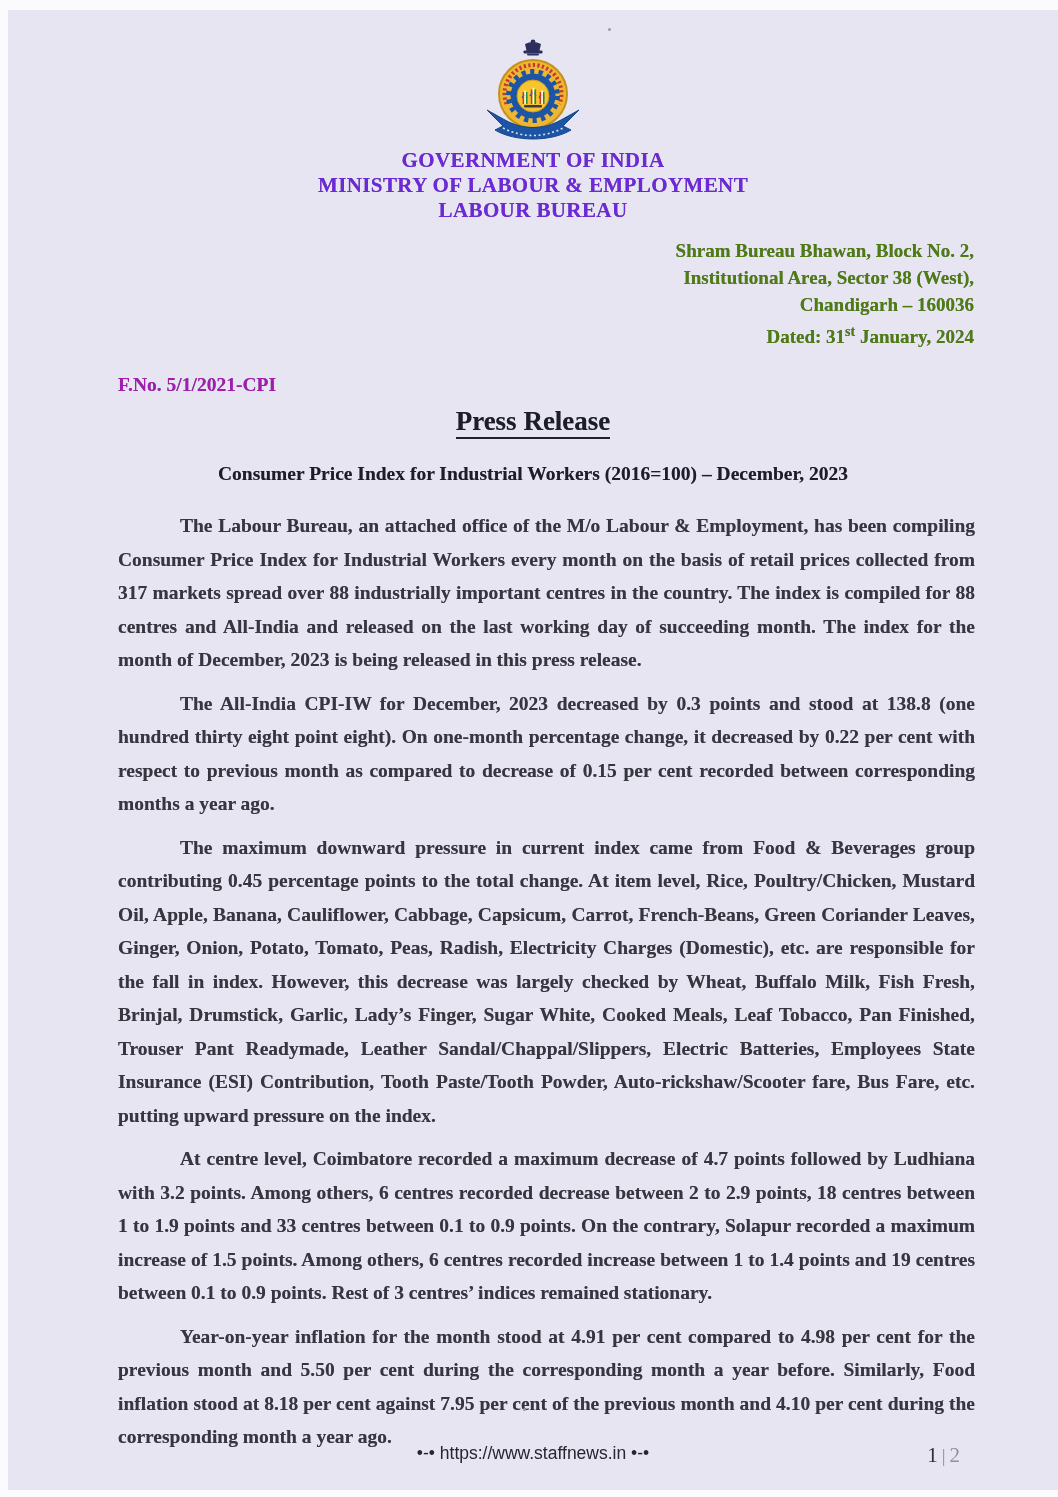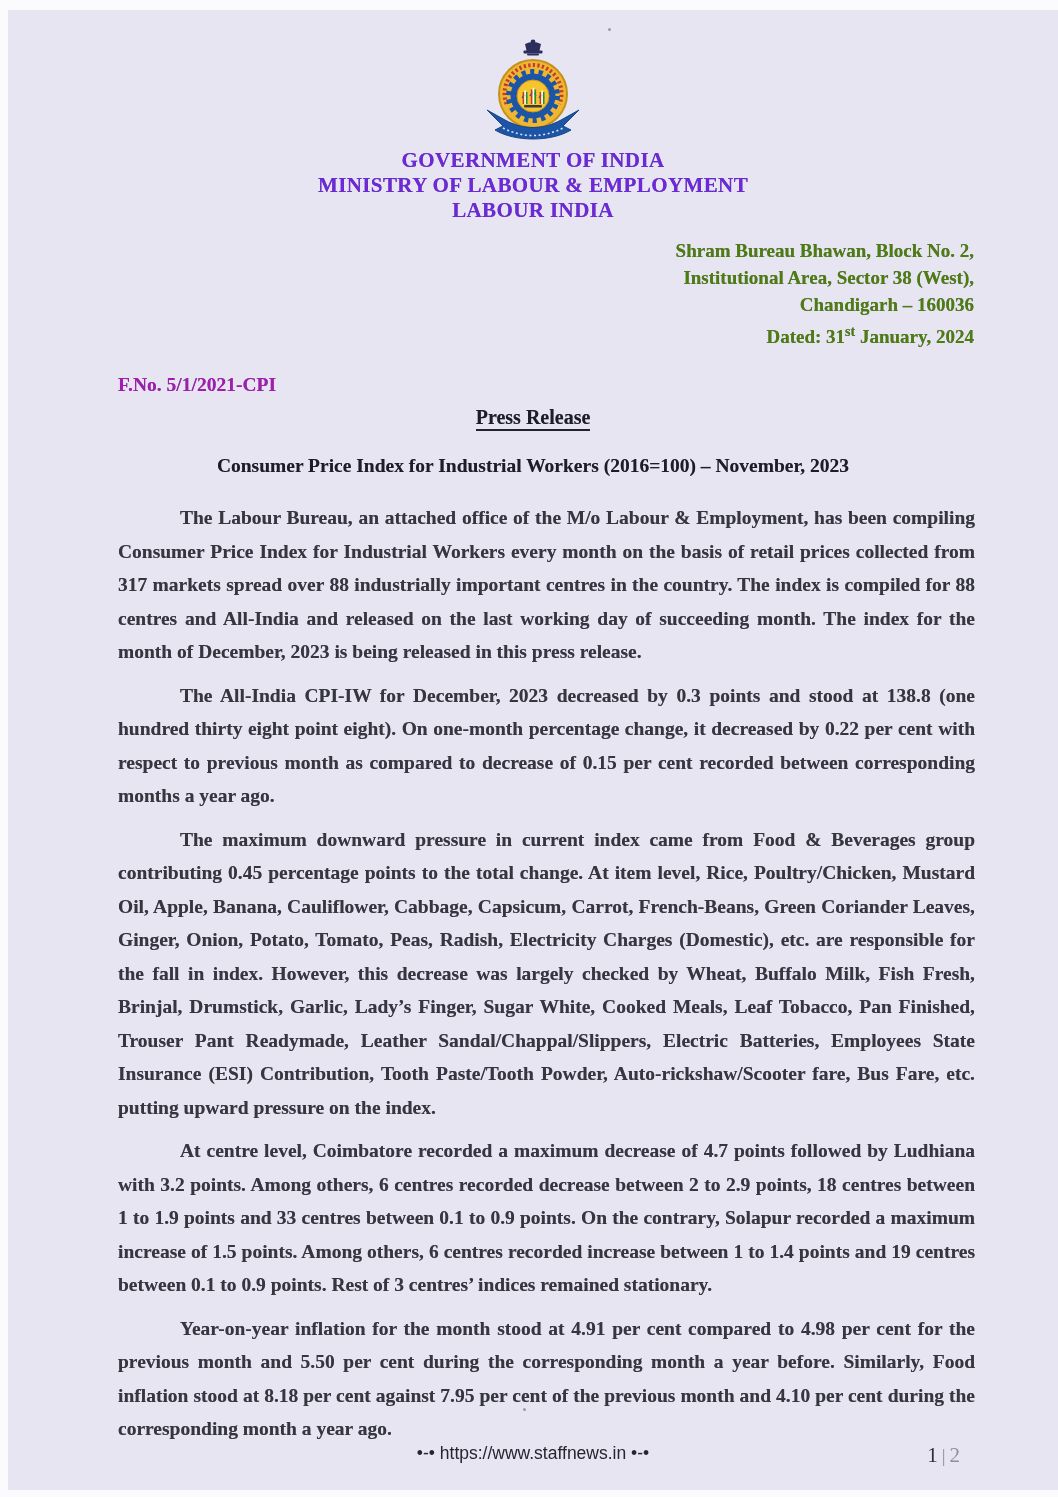--- a/index.html
+++ b/index.html
@@ -43,21 +43,21 @@
   .refno {
     margin: 24px 0 0 110px;
     font-weight: bold;
     font-size: 19.5px;
     color: #a21caf;
     text-shadow: 0 0 .5px rgba(28,28,60,.5);
   }
   .pr-heading { text-align: center; margin-top: 10px; }
   .pr-heading span {
     font-weight: bold;
-    font-size: 20px;
+    font-size: 27px;
     color: #1d1d2a;
     border-bottom: 2px solid #22222e;
     padding-bottom: 1px;
     text-shadow: 0 0 .5px rgba(28,28,60,.5);
   }
   .subject {
     text-align: center;
     margin: 26px 60px 0 60px;
     font-weight: bold;
     font-size: 19.5px;
@@ -147,37 +147,37 @@
         <rect x="55" y="67" width="18" height="2.4" rx="1.2" fill="#3a3a46"></rect>
 
         <g>
           <path d="M18 72 L34 88 L26 92 C46 104 82 104 102 92 L94 88 L110 72 L92 82 C74 92 54 92 36 82 Z" fill="#1D55A6" stroke="#164585" stroke-width="1"></path>
           <path d="M34 90 C54 100 74 100 94 90" fill="none" stroke="#ffffff" stroke-width="1.6" stroke-dasharray="2 2.6" opacity="0.85"></path>
         </g>
       </svg>
     </div>
     <div class="org-line">GOVERNMENT OF INDIA</div>
     <div class="org-line">MINISTRY OF LABOUR &amp; EMPLOYMENT</div>
-    <div class="org-line">LABOUR INDIA</div>
+    <div class="org-line">LABOUR BUREAU</div>
   </header>
 
   <div class="address">
     <div>Shram Bureau Bhawan, Block No. 2,</div>
     <div>Institutional Area, Sector 38 (West),</div>
     <div>Chandigarh – 160036</div>
     <div><span>Dated: 31</span><sup>st</sup><span> January, 2024</span></div>
   </div>
 
   <div class="refno">F.No. 5/1/2021-CPI</div>
 
   <div class="pr-heading">
     <span>Press Release</span>
   </div>
 
-  <div class="subject">Consumer Price Index for Industrial Workers (2016=100) – November, 2023</div>
+  <div class="subject">Consumer Price Index for Industrial Workers (2016=100) – December, 2023</div>
 
   <p class="body-para first">The Labour Bureau, an attached office of the M/o Labour &amp; Employment, has been compiling Consumer Price Index for Industrial Workers every month on the basis of retail prices collected from 317 markets spread over 88 industrially important centres in the country. The index is compiled for 88 centres and All-India and released on the last working day of succeeding month. The index for the month of December, 2023 is being released in this press release.</p>
   <p class="body-para">The All-India CPI-IW for December, 2023 decreased by 0.3 points and stood at 138.8 (one hundred thirty eight point eight). On one-month percentage change, it decreased by 0.22 per cent with respect to previous month as compared to decrease of 0.15 per cent recorded between corresponding months a year ago.</p>
   <p class="body-para">The maximum downward pressure in current index came from Food &amp; Beverages group contributing 0.45 percentage points to the total change. At item level, Rice, Poultry/Chicken, Mustard Oil, Apple, Banana, Cauliflower, Cabbage, Capsicum, Carrot, French-Beans, Green Coriander Leaves, Ginger, Onion, Potato, Tomato, Peas, Radish, Electricity Charges (Domestic), etc. are responsible for the fall in index. However, this decrease was largely checked by Wheat, Buffalo Milk, Fish Fresh, Brinjal, Drumstick, Garlic, Lady’s Finger, Sugar White, Cooked Meals, Leaf Tobacco, Pan Finished, Trouser Pant Readymade, Leather Sandal/Chappal/Slippers, Electric Batteries, Employees State Insurance (ESI) Contribution, Tooth Paste/Tooth Powder, Auto-rickshaw/Scooter fare, Bus Fare,  etc. putting upward pressure on the index.</p>
   <p class="body-para">At centre level, Coimbatore recorded a maximum decrease of 4.7 points followed by Ludhiana with 3.2 points. Among others, 6 centres recorded decrease between 2  to 2.9 points, 18 centres between 1 to 1.9 points and 33 centres between 0.1 to 0.9 points. On the contrary, Solapur recorded a maximum increase of 1.5 points. Among others, 6 centres recorded increase between 1 to 1.4 points and 19 centres between 0.1 to 0.9 points. Rest of 3 centres’ indices remained stationary.</p>
   <p class="body-para">Year-on-year inflation for the month stood at 4.91 per cent compared to 4.98 per cent for the previous month and 5.50 per cent during the corresponding month a year before. Similarly, Food inflation stood at 8.18 per cent against 7.95 per cent of the previous month and 4.10 per cent during the corresponding month a year ago.</p>
 
   <div class="footer-url">•-• https://www.staffnews.in •-•</div>
   <div class="page-num">
     <span class="cur">1</span><span class="sep">|</span><span class="tot">2</span>

